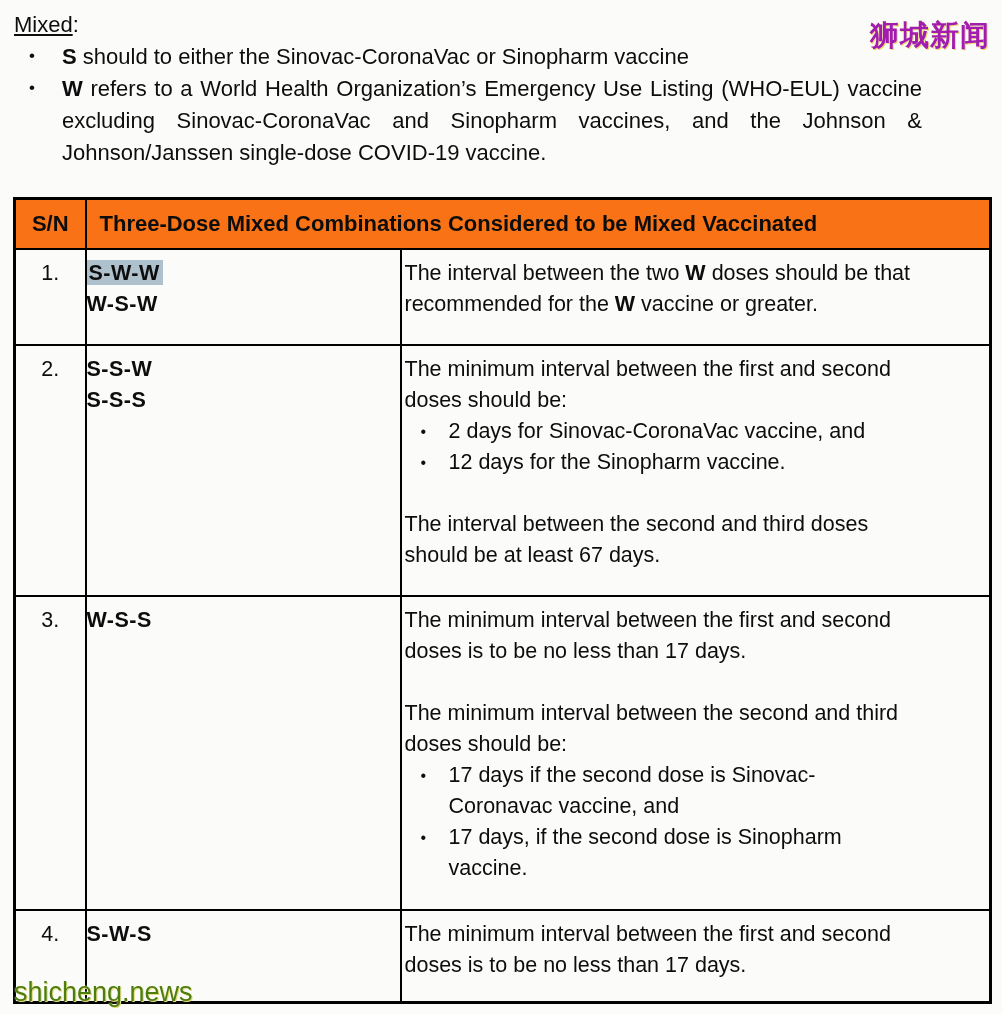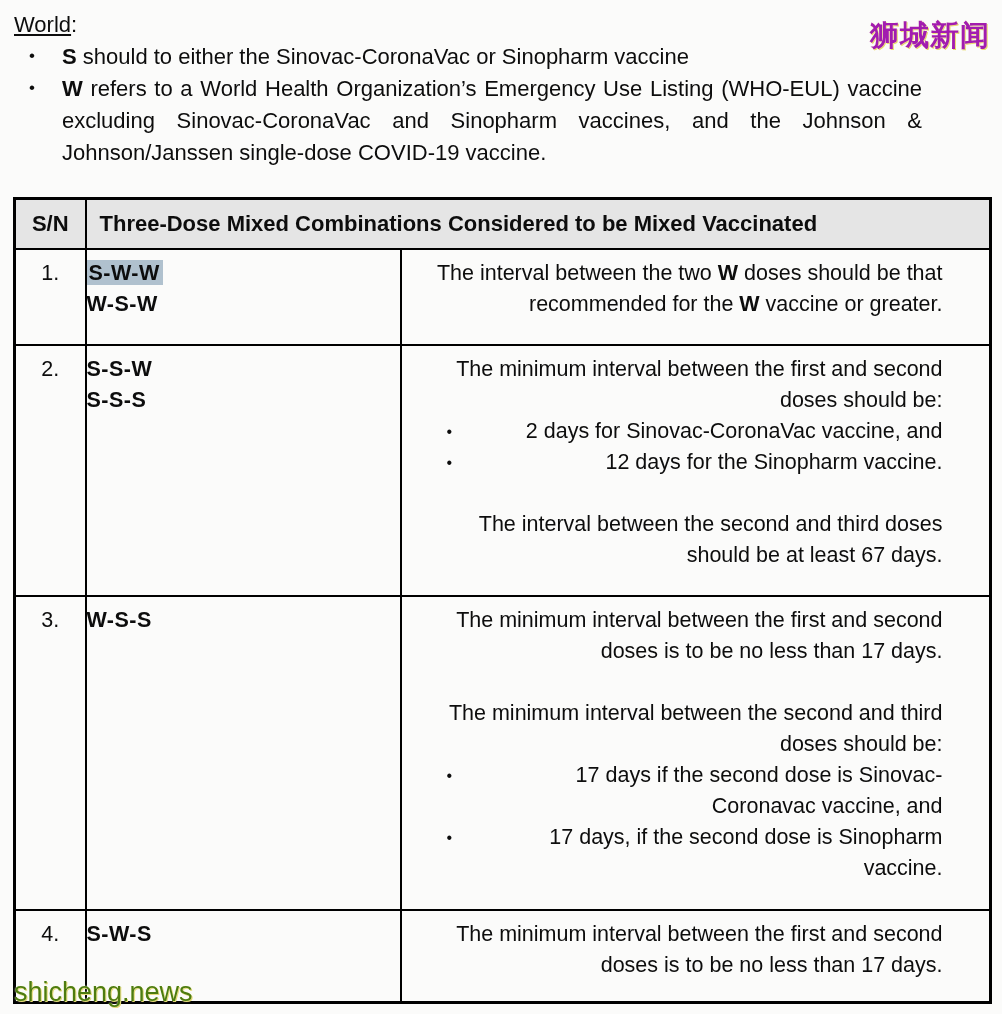--- a/index.html
+++ b/index.html
@@ -39,50 +39,50 @@
   
   table.vac {
     position:absolute; left:13px; top:197px;
     width:976px; border-collapse:collapse; table-layout:fixed;
     background:transparent;
     border:3px solid #000;
   }
   .vac th, .vac td { border:2px solid #000; vertical-align:top; }
   .vac thead tr { height:50px; }
   .vac thead th {
-    background:#e5e5e5; font-size:22px; font-weight:bold;
+    background:#f97316; font-size:22px; font-weight:bold;
     vertical-align:middle; text-align:left; padding-left:13px;margin-left:28px;
   }
   .vac thead th.sn-h { text-align:center; padding-left:0; }
 
   .vac tbody td { font-size:21.5px; line-height:31px; padding-top:8px; }
   .vac tbody tr:nth-child(1) { height:96px; }
   .vac tbody tr:nth-child(2) { height:251px; }
   .vac tbody tr:nth-child(3) { height:314px; }
   .vac tbody tr:nth-child(4) { height:93px; }
 
   td.sn { text-align:center; padding-top:9px; }
   td.combos { font-weight:bold; letter-spacing:0.5px; }
-  td.desc { padding:8px 10px 8px 29px;text-align:right; }
+  td.desc { padding:8px 10px 8px 3px; }
   .desc-inner { width:512px; }
   .combo-line { height:31px; }
   .hl { background:#b0c1ce; padding:1px 3px 0 2px; }
 
   .para {}
   .spacer { height:31px; }
   .bullet { position:relative; padding-left:44px; }
   .bullet .marker { position:absolute; left:16px; top:0; font-size:16px; }
 </style>
 </head>
 <body>
 
 <div class="wm-top">狮城新闻</div>
 
 <div class="note">
-  <div class="note-title"><span class="u">World</span><span>:</span></div>
+  <div class="note-title"><span class="u">Mixed</span><span>:</span></div>
   <ul class="note-list" id="note-list">
       <li class="note-bullet"><span class="marker">•</span><span class="b">S</span><span> should to either the Sinovac-CoronaVac or Sinopharm vaccine</span></li>
       <li class="note-bullet justify"><span class="marker">•</span><span class="b">W</span><span> refers to a World Health Organization’s Emergency Use Listing (WHO-EUL) vaccine excluding Sinovac-CoronaVac and Sinopharm vaccines, and the Johnson &amp; Johnson/Janssen single-dose COVID-19 vaccine.</span></li>
     </ul>
 </div>
 
 <table class="vac">
   <colgroup>
       <col style="width:71px">
       <col style="width:315px">

